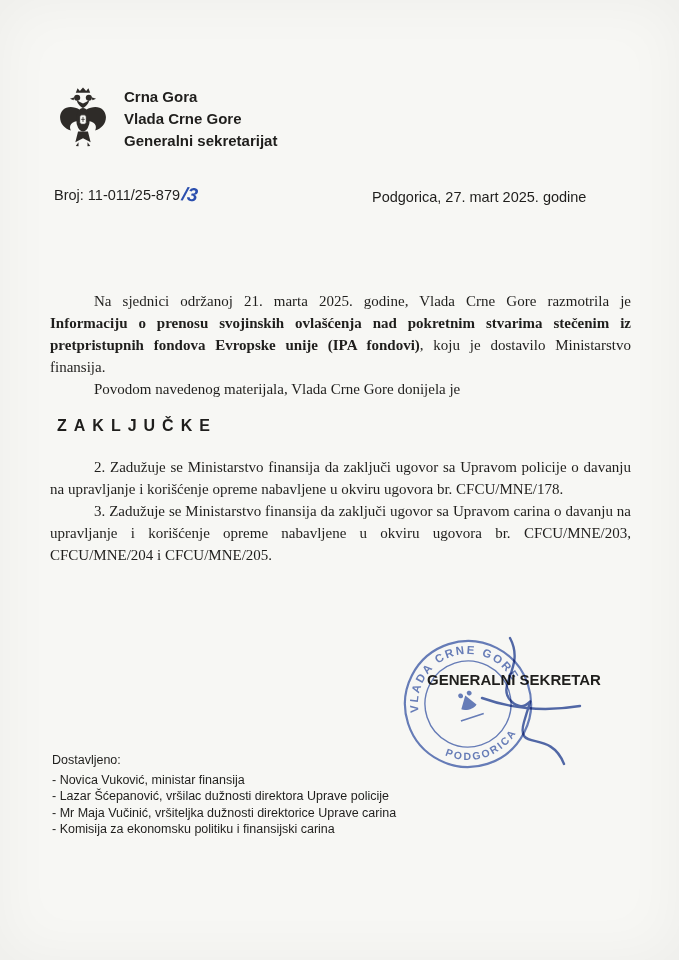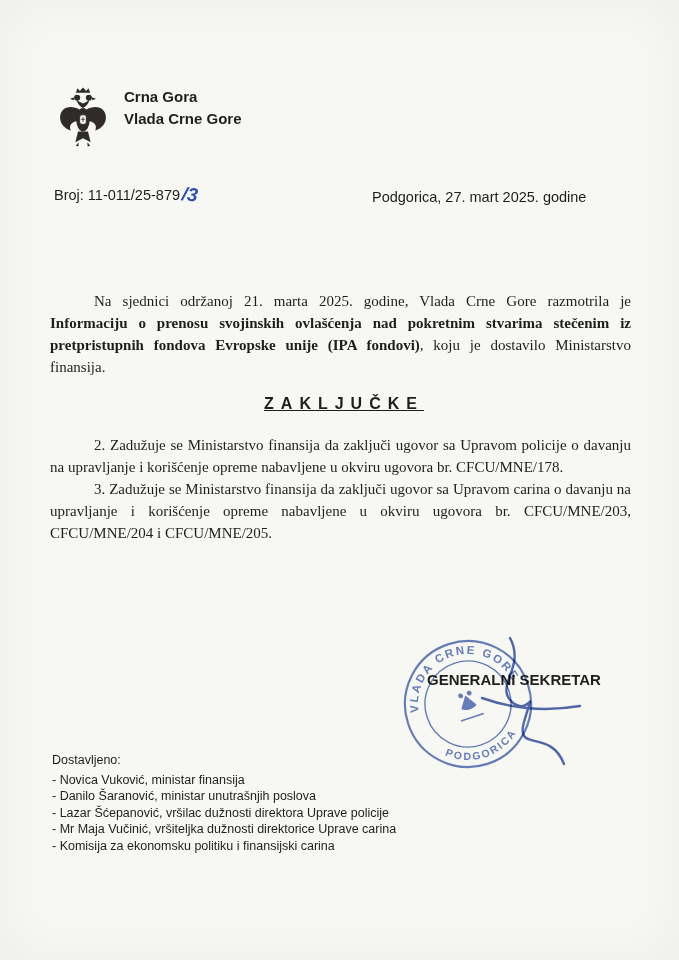--- a/index.html
+++ b/index.html
@@ -15,21 +15,21 @@
   .coa { width:54px; height:68px; flex:0 0 auto; }
   .org { font-weight:bold; font-size:15px; line-height:22px; padding-top:2px; }
   .refline { position:absolute; left:54px; top:183px; font-size:14.5px; white-space:nowrap; }
   .hand {
     color:#2b4fae; font-size:19px; font-weight:bold; font-style:italic;
     display:inline-block; transform:rotate(7deg) translateY(1px); margin-left:2px;
   }
   .dateline { position:absolute; left:372px; top:189px; font-size:14.5px; white-space:nowrap; }
   .bodytext { position:absolute; left:50px; top:290px; width:581px; font-size:15px; line-height:22px; text-align:justify; }
   .para { text-indent:44px; margin:0;font-family:Liberation Serif, serif; }
-  .heading { text-align:center; font-weight:bold; font-size:16px; letter-spacing:7px; text-indent:7px; margin:15px 0 19px;text-decoration:underline; }
+  .heading { text-align:left; font-weight:bold; font-size:16px; letter-spacing:7px; text-indent:7px; margin:15px 0 19px; }
   .sig { position:absolute; left:408px; top:668px; width:212px; text-align:center; font-weight:bold; font-size:15px; line-height:23px; }
   .stamp {
     position:absolute; left:398px; top:634px; width:140px; height:140px;
     transform:rotate(-18deg); opacity:.78; mix-blend-mode:multiply; pointer-events:none;
   }
   .stamp text { font-family:"Liberation Sans","DejaVu Sans",sans-serif; font-weight:bold; }
   .flourish { position:absolute; left:452px; top:626px; width:160px; height:155px; opacity:.85; mix-blend-mode:multiply; pointer-events:none; }
   .footer { position:absolute; left:52px; top:752px; font-size:12.5px; line-height:16.5px; }
   .f-label { font-weight:normal; margin-bottom:3px; }
 </style>
@@ -53,28 +53,30 @@
         <path d="M24.5 51 L35.5 51 L38.5 63 L30 58.5 L21.5 63 Z"></path>
         <path d="M25 63 l-3 4 3 .5 z"></path>
         <path d="M35 63 l3 4 -3 .5 z"></path>
       </g>
       <rect x="26.3" y="32.5" width="7.4" height="10.5" rx="2.4" fill="#f7f7f4" stroke="#2e2b28" stroke-width="1"></rect>
       <path d="M28 37.5 h4 M30 34.8 v5.6" stroke="#2e2b28" stroke-width="0.9" fill="none"></path>
     </svg>
     <div class="org">
       <div>Crna Gora</div>
       <div>Vlada Crne Gore</div>
+      <div>Generalni sekretarijat</div>
     </div>
   </div>
 
   <div class="refline"><span>Broj: 11-011/25-879</span><span class="hand">/3</span></div>
   <div class="dateline">Podgorica, 27. mart 2025. godine</div>
 
   <div class="bodytext">
     <p class="para"><span>Na sjednici održanoj 21. marta 2025. godine, Vlada Crne Gore razmotrila je </span><b>Informaciju o prenosu svojinskih ovlašćenja nad pokretnim stvarima stečenim iz pretpristupnih fondova Evropske unije (IPA fondovi)</b><span>, koju je dostavilo Ministarstvo finansija.</span></p>
+    <p class="para">Povodom navedenog materijala, Vlada Crne Gore donijela je</p>
     <div class="heading">ZAKLJUČKE</div>
     <p class="para">2. Zadužuje se Ministarstvo finansija da zaključi ugovor sa Upravom policije o davanju na upravljanje i korišćenje opreme nabavljene u okviru ugovora br. CFCU/MNE/178.</p>
     <p class="para">3. Zadužuje se Ministarstvo finansija da zaključi ugovor sa Upravom carina o davanju na upravljanje i korišćenje opreme nabavljene u okviru ugovora br. CFCU/MNE/203, CFCU/MNE/204 i CFCU/MNE/205.</p>
   </div>
 
   <div class="sig">
     <div>GENERALNI SEKRETAR</div>
   </div>
 
   <svg class="stamp" viewBox="0 0 140 140" aria-hidden="true">
@@ -101,19 +103,18 @@
   <svg class="flourish" viewBox="0 0 160 155" aria-hidden="true">
     <g fill="none" stroke="#35509f" stroke-width="2.4" stroke-linecap="round">
       <path d="M58 12 C74 42 42 60 60 76 C78 92 84 54 72 96 C63 127 98 102 112 138"></path>
       <path d="M30 72 C58 82 92 86 128 80"></path>
     </g>
   </svg>
 
   <div class="footer">
     <div class="f-label">Dostavljeno:</div>
     <div>- Novica Vuković, ministar finansija</div>
-    <div>- Danilo Šaranović, ministar unutrašnjih poslova</div>
     <div>- Lazar Šćepanović, vršilac dužnosti direktora Uprave policije</div>
     <div>- Mr Maja Vučinić, vršiteljka dužnosti direktorice Uprave carina</div>
     <div>- Komisija za ekonomsku politiku i finansijski carina</div>
   </div>
 
 </div>
 
 </body></html>

